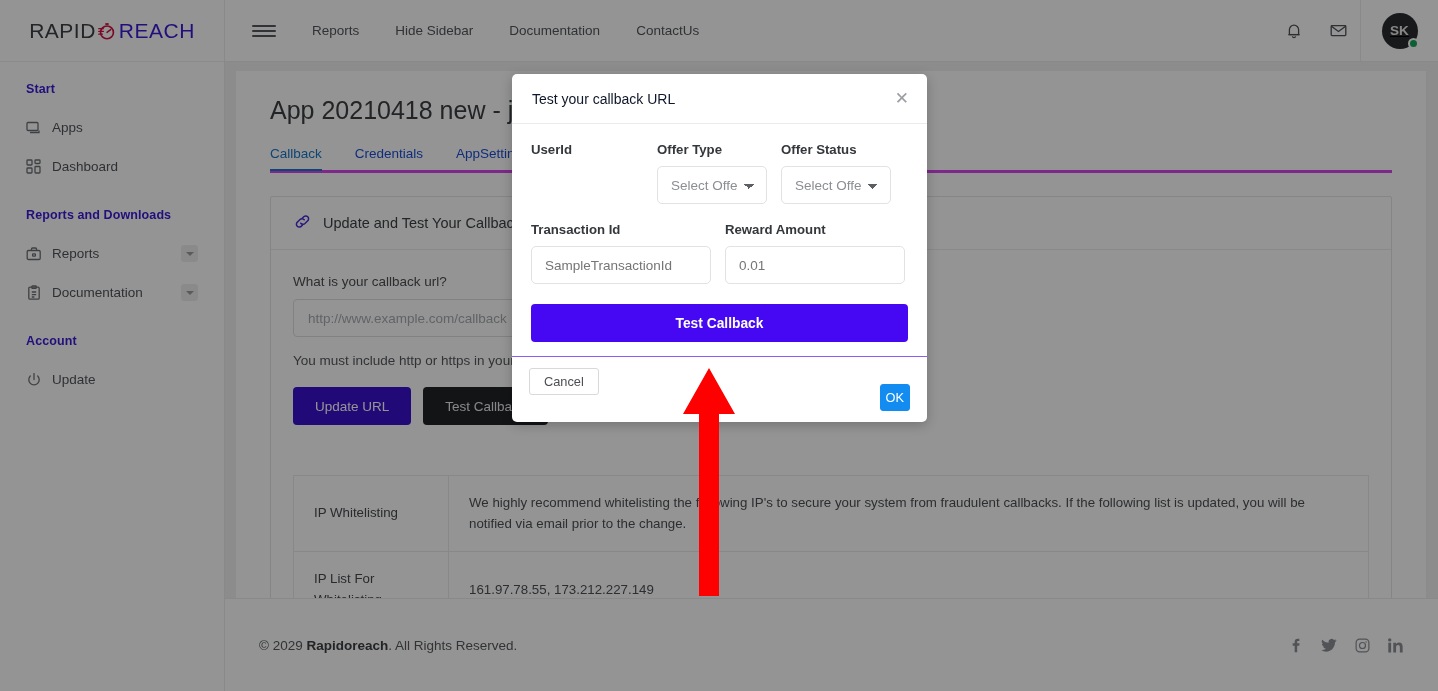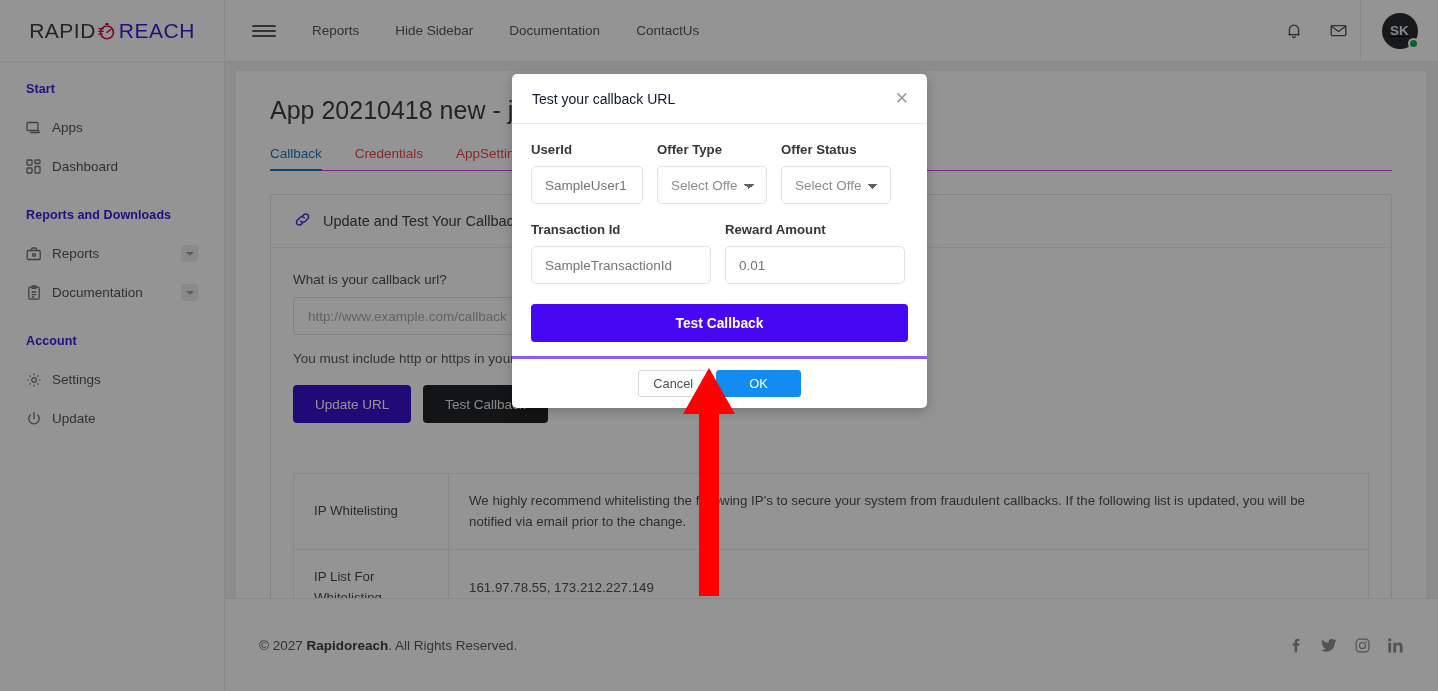--- a/index.html
+++ b/index.html
@@ -83,25 +83,25 @@
   }
   #content-card {
     position:absolute; left:11px; top:9px; right:12px; height:564px;
     background:#ffffff;
   }
   #page-title {
     margin:0; padding:25px 0 0 34px; font-size:25px; font-weight:400; color:#3b3e42;
     white-space:nowrap;
   }
   #tabs {
-    margin:21px 34px 0 34px; border-bottom:1px solid #d946ef;
+    margin:21px 34px 0 34px; border-bottom:3px solid #d946ef;
     display:flex; gap:0px;
   }
   .tab {
-    padding:0 0 9px 0; margin-right:33px; font-size:13.5px; color:#ef4444; cursor:pointer;
+    padding:0 0 9px 0; margin-right:33px; font-size:13.5px; color:#1d4ed8; cursor:pointer;
     position:relative; white-space:nowrap;
   }
   .tab.active { color:#1877c9; }
   .tab.active:after {
     content:""; position:absolute; left:0; right:0; bottom:-1px; height:2px; background:#1877c9;
   }
 
   #panel {
     margin:23px 34px 0 34px; border:1px solid #e6e6e6; border-radius:2px; background:#fff;
   }
@@ -169,31 +169,32 @@
     background-position: calc(100% - 17px) 17px, calc(100% - 12px) 17px;
     background-size: 5px 5px, 5px 5px;
     background-repeat: no-repeat;
   }
   #modal-test-btn {
     margin-top:20px; width:100%; height:38px; background:#4607f2; color:#fff;
     border:none; border-radius:4px; font-size:13.8px; font-weight:700; cursor:pointer;
     font-family:"Liberation Sans", sans-serif;
   }
   #modal-footer {
-    border-top:3px solid #8b5cf6; padding:11px 17px; display:flex; justify-content:center; gap:8px;
+    border-top:1px solid #8b5cf6; padding:11px 17px; display:flex; justify-content:space-between; gap:8px;
   }
   #modal-cancel {
     height:27px; padding:0 14px; font-size:12.8px; background:#fff; color:#4b4e52;
     border:1px solid #d9d9d9; border-radius:3px; cursor:pointer;
     font-family:"Liberation Sans", sans-serif;
   }
   #modal-ok {
-    height:27px; padding:0 32px; font-size:12.8px; background:#128cf0; color:#fff;
+    height:27px; padding:0 5px; font-size:12.8px; background:#128cf0; color:#fff;
     border:1px solid #128cf0; border-radius:3px; cursor:pointer;
     font-family:"Liberation Sans", sans-serif;
+    margin-top:16px;
   }
 
   
   #annot-arrow { position:absolute; left:683px; top:368px; z-index:140; }
 </style>
 </head>
 <body>
 
 <div id="page">
 
@@ -264,29 +265,20 @@
       <span>Documentation</span>
       <span class="nav-caret"></span>
     </div>
 
     <div style="height:22px"></div>
 
     <div class="nav-section-title">Account</div>
     <div style="height:12px"></div>
     <div class="nav-item">
       <span class="nav-ico">
-        <svg width="16" height="16" viewBox="0 0 16 16" fill="none" stroke="#6c7075" stroke-width="1.2">
-          <circle cx="8" cy="8" r="2.3"></circle>
-          <path d="M8 1.3v1.8M8 12.9v1.8M1.3 8h1.8M12.9 8h1.8M3.3 3.3l1.3 1.3M11.4 11.4l1.3 1.3M12.7 3.3l-1.3 1.3M4.6 11.4l-1.3 1.3"></path>
-        </svg>
-      </span>
-      <span>Settings</span>
-    </div>
-    <div class="nav-item">
-      <span class="nav-ico">
         <svg width="16" height="16" viewBox="0 0 16 16" fill="none" stroke="#6c7075" stroke-width="1.3" stroke-linecap="round">
           <path d="M8 1.6v6"></path>
             <path d="M4.3 4a5.2 5.2 0 107.4 0"></path>
         </svg>
       </span>
       <span>Update</span>
     </div>
   </aside>
 
   <header id="topbar">
@@ -367,21 +359,21 @@
               <td>161.97.78.55, 173.212.227.149</td>
             </tr>
           </tbody>
         </table>
       </section>
     </div>
   </main>
 
   <footer id="footer">
     <div id="footer-text">
-      <span>© 2027 </span><b>Rapidoreach</b><span>. All Rights Reserved.</span>
+      <span>© 2029 </span><b>Rapidoreach</b><span>. All Rights Reserved.</span>
     </div>
     <div id="social">
       <span class="social-ico">
         <svg width="15" height="15" viewBox="0 0 16 16" fill="#8d9095">
             <path d="M10.6 3.2h1.5V.9S11.1.8 10.1.8C8.3.8 7.1 1.9 7.1 4v1.6H5v2.6h2.1v6.9h2.7V8.2h2.2l.3-2.6H9.8V4.3c0-.8.3-1.1.8-1.1z"></path>
           </svg>
       </span>
       <span class="social-ico">
         <svg width="16" height="15" viewBox="0 0 18 16" fill="#8d9095">
             <path d="M17.3 2.2c-.6.3-1.3.5-2 .6.7-.4 1.3-1.1 1.5-1.9-.7.4-1.4.7-2.2.9a3.5 3.5 0 00-6 3.2A9.9 9.9 0 011.4 1.4a3.5 3.5 0 001.1 4.7c-.6 0-1.1-.2-1.6-.4 0 1.7 1.2 3.1 2.8 3.4-.5.2-1 .2-1.5.1a3.5 3.5 0 003.3 2.4 7 7 0 01-5.2 1.5A9.9 9.9 0 005.7 15c6.4 0 10-5.4 10-10v-.5c.7-.5 1.3-1.1 1.6-1.8z"></path>
@@ -409,21 +401,20 @@
   <div id="modal">
     <div id="modal-header">
       <span id="modal-title">Test your callback URL</span>
       <span id="modal-close">✕</span>
     </div>
 
     <div id="modal-body">
       <div class="mrow">
         <div class="mfield" style="width:112px;">
           <div class="mlabel">UserId</div>
-          <input class="minput" type="text" placeholder="SampleUser1" style="">
         </div>
         <div class="mfield" style="width:110px;">
           <div class="mlabel">Offer Type</div>
           <select class="mselect">
             <option>Select Offe</option>
           </select>
         </div>
         <div class="mfield" style="width:110px;">
           <div class="mlabel">Offer Status</div>
           <select class="mselect">

